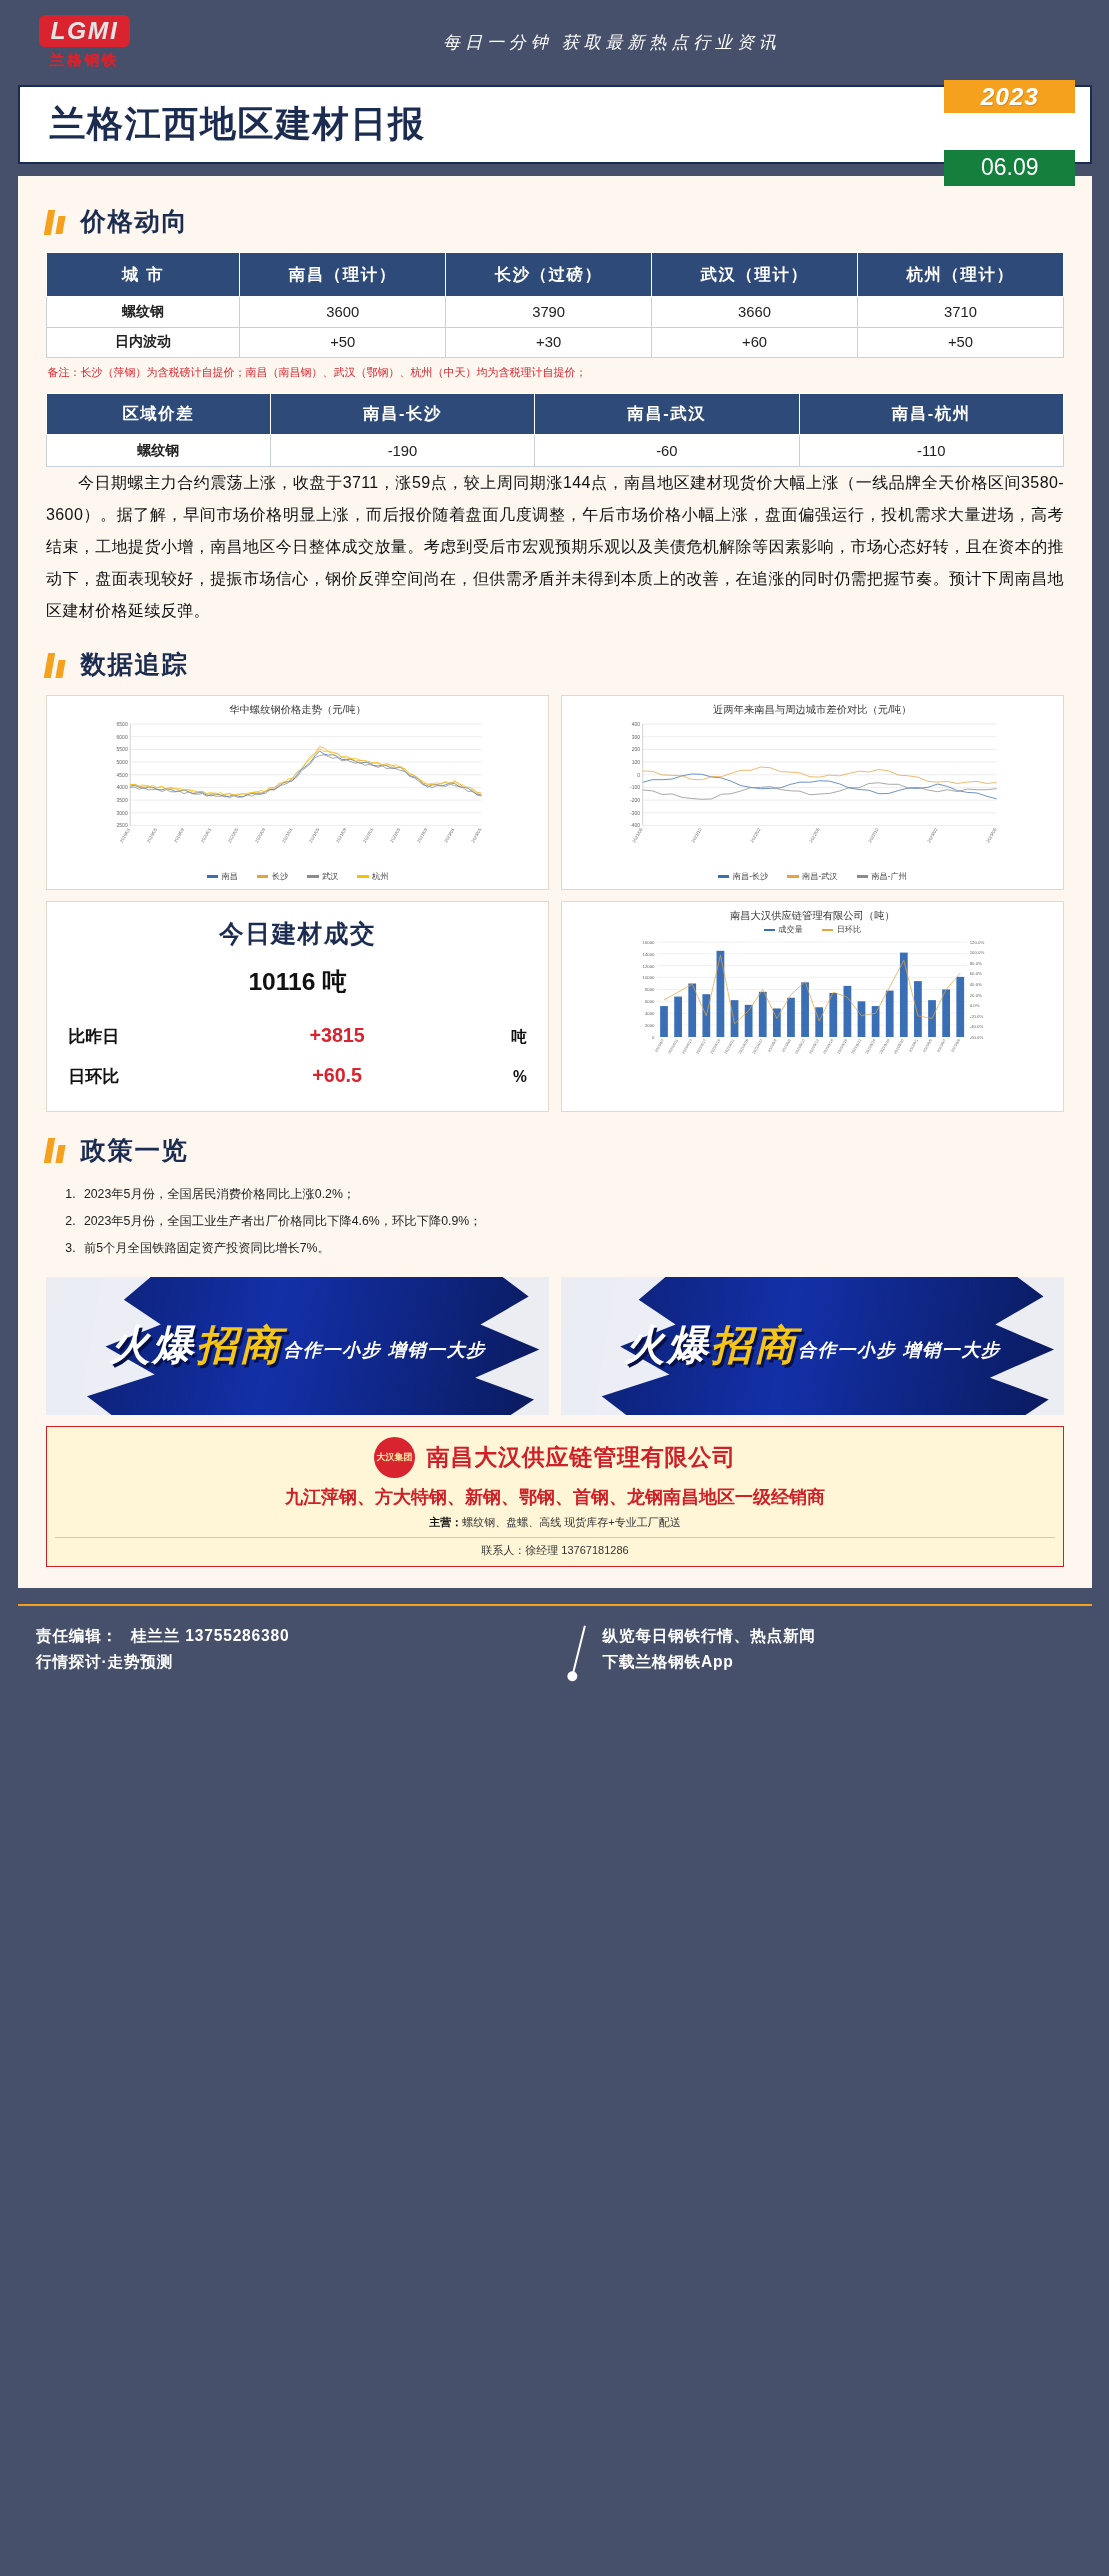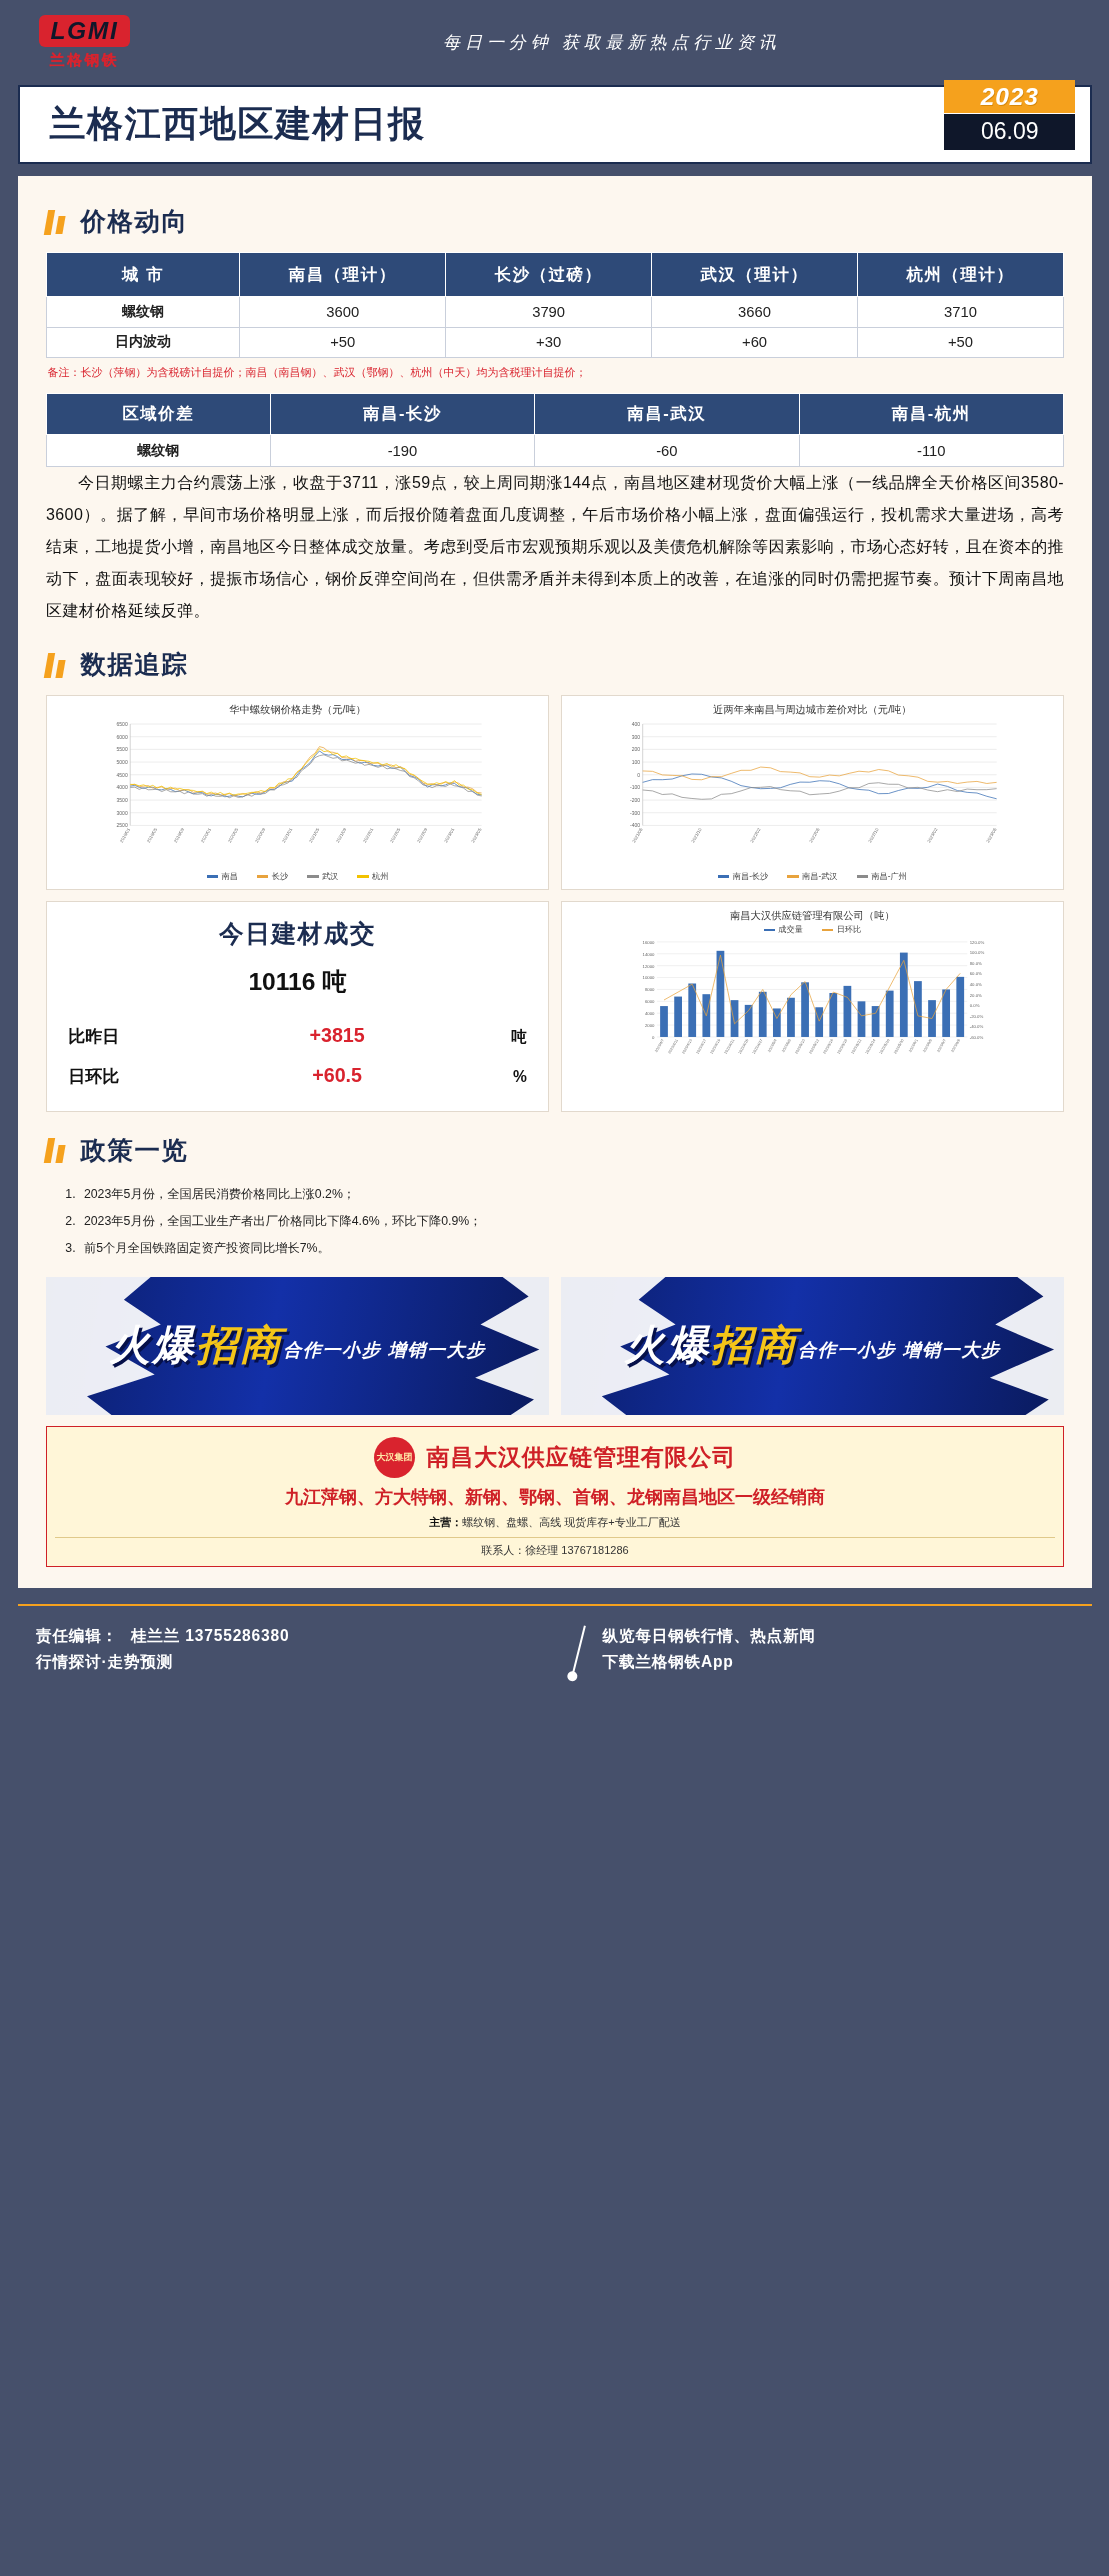--- a/index.html
+++ b/index.html
@@ -14,21 +14,21 @@
   
   .topbar {
     height: 85px;
     display: flex;
     align-items: center;
     padding: 0 49px 0 39px;
   }
   .logo-wrap { display: flex; flex-direction: column; align-items: center; }
   .logo-mark {
     background: #d9232e;
-    color: #0f172a;
+    color: #e5e5e5;
     font-weight: bold;
     font-style: italic;
     font-size: 24.6px;
     letter-spacing: 1.6px;
     padding: 1.6px 11.5px 3.3px 11.5px;
     border-radius: 6px;
     line-height: 1.1;
   }
   .logo-text {
     color: #d9232e;
@@ -81,26 +81,27 @@
     color: #ffffff;
     font-size: 24.6px;
     font-weight: bold;
     font-style: italic;
     text-align: center;
     letter-spacing: 0.8px;
     padding: 2.5px 0;
     text-shadow: 0.8px 0.8px 0 #d8880a;
   }
   .date-day {
-    background: #0f172a;
+    background: #15803d;
     color: #ffffff;
     font-size: 23px;
     text-align: center;
     padding: 3.3px 0 4.9px 0;
     border-top: 1.6px solid #fff;
+    margin-top: 36px;
   }
 
   
   .body-card {
     margin: 11.5px 18px 0 18px;
     background: #fdf7ef;
     padding: 18px 28px 21.3px 28px;
   }
 
   

